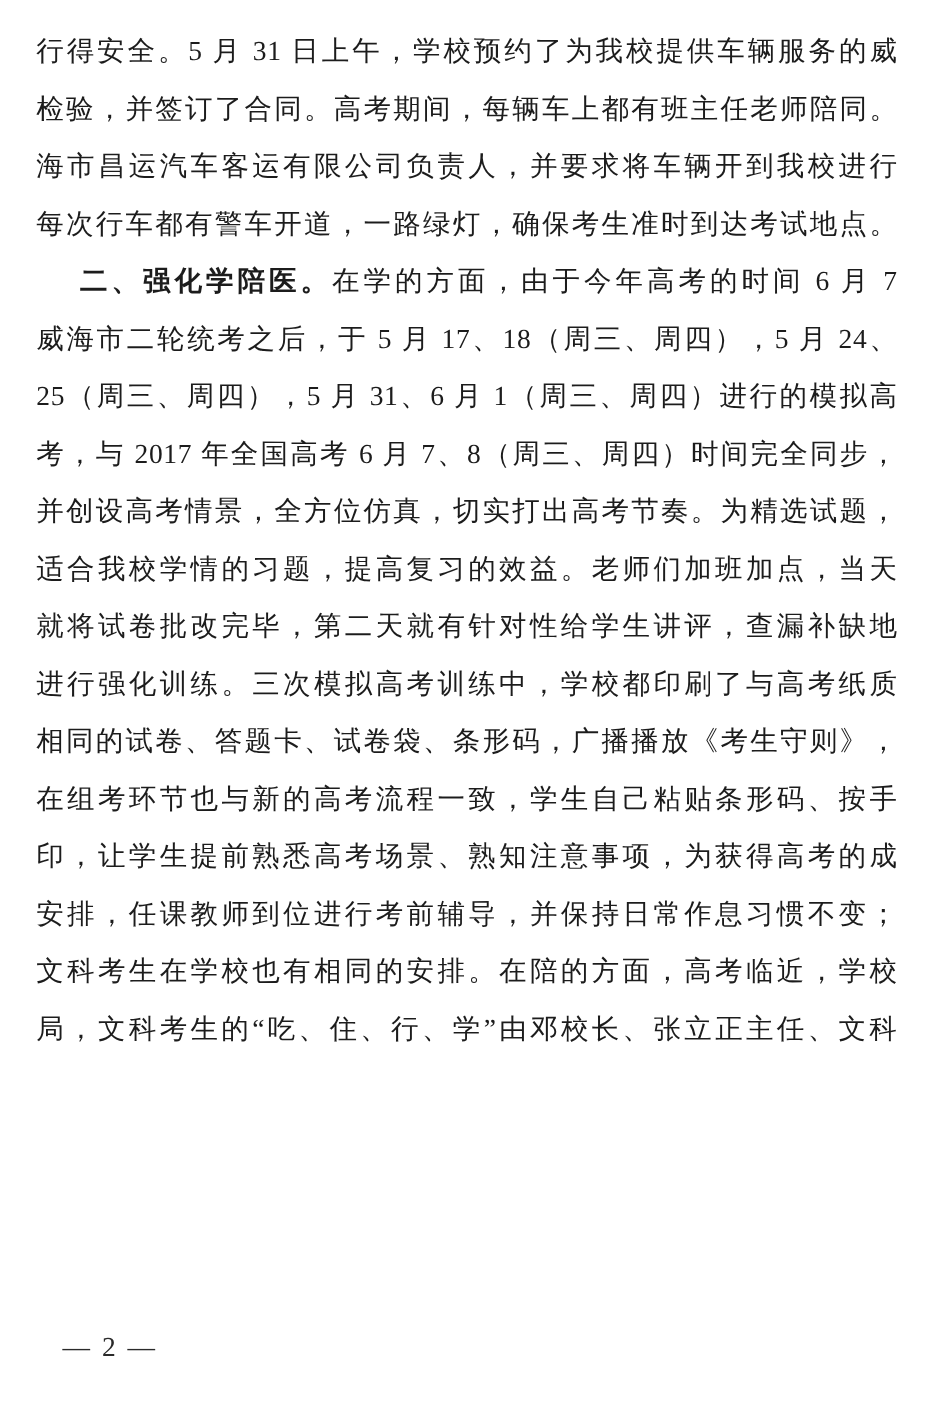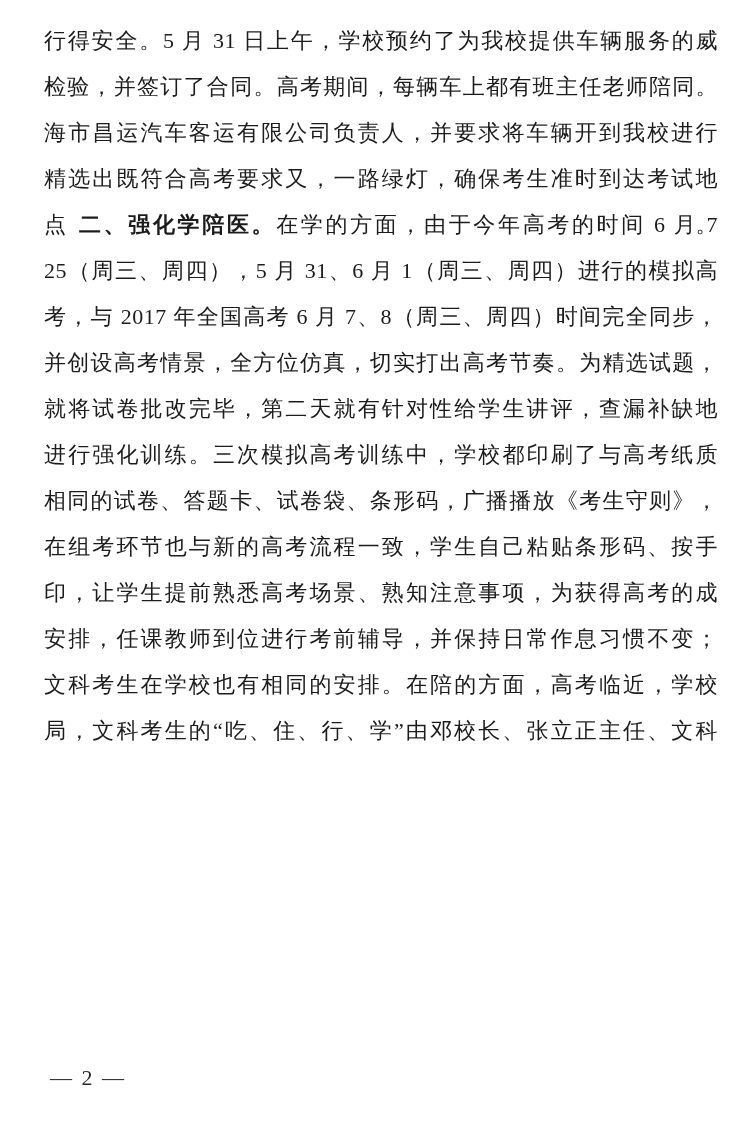--- a/index.html
+++ b/index.html
@@ -15,21 +15,21 @@
   .page {
     position: relative;
     width: 750px;
     height: 1135px;
     background: #ffffff;
     font-family: "Liberation Serif", "DejaVu Serif", serif;
     color: #1c1c1c;
   }
   .content {
     position: absolute;
-    left: 44px;
+    left: 29px;
     right: 32px;
     top: 18px;
   }
   .line {
     height: 46px;
     line-height: 46px;
     font-size: 22px;
     text-align: justify;
     text-align-last: justify;
     white-space: normal;
@@ -56,25 +56,27 @@
   }
 </style>
 </head>
 <body>
 
 <div class="page" style="background: rgb(255, 255, 255); color: rgb(28, 28, 28);">
   <div class="content">
       <div class="line"><span class="seg">行得安全。5 月 31 日上午，学校预约了为我校提供车辆服务的威</span></div>
       <div class="line"><span class="seg">检验，并签订了合同。高考期间，每辆车上都有班主任老师陪同。</span></div>
       <div class="line"><span class="seg">海市昌运汽车客运有限公司负责人，并要求将车辆开到我校进行</span></div>
-      <div class="line"><span class="seg">精选出既符合高考要求又，一路绿灯，确保考生准时到达考试地点。</span></div>
+      <div class="line"><span class="seg">每次行车都有警车开道，一路绿灯，确保考生准时到达考试地点。</span></div>
       <div class="line indent"><span class="seg seg-bold">二、强化学陪医。</span><span class="seg">在学的方面，由于今年高考的时间 6 月 7</span></div>
+      <div class="line"><span class="seg">威海市二轮统考之后，于 5 月 17、18（周三、周四），5 月 24、</span></div>
       <div class="line"><span class="seg">25（周三、周四），5 月 31、6 月 1（周三、周四）进行的模拟高</span></div>
       <div class="line"><span class="seg">考，与 2017 年全国高考 6 月 7、8（周三、周四）时间完全同步，</span></div>
       <div class="line"><span class="seg">并创设高考情景，全方位仿真，切实打出高考节奏。为精选试题，</span></div>
+      <div class="line"><span class="seg">适合我校学情的习题，提高复习的效益。老师们加班加点，当天</span></div>
       <div class="line"><span class="seg">就将试卷批改完毕，第二天就有针对性给学生讲评，查漏补缺地</span></div>
       <div class="line"><span class="seg">进行强化训练。三次模拟高考训练中，学校都印刷了与高考纸质</span></div>
       <div class="line"><span class="seg">相同的试卷、答题卡、试卷袋、条形码，广播播放《考生守则》，</span></div>
       <div class="line"><span class="seg">在组考环节也与新的高考流程一致，学生自己粘贴条形码、按手</span></div>
       <div class="line"><span class="seg">印，让学生提前熟悉高考场景、熟知注意事项，为获得高考的成</span></div>
       <div class="line"><span class="seg">安排，任课教师到位进行考前辅导，并保持日常作息习惯不变；</span></div>
       <div class="line"><span class="seg">文科考生在学校也有相同的安排。在陪的方面，高考临近，学校</span></div>
       <div class="line"><span class="seg">局，文科考生的“吃、住、行、学”由邓校长、张立正主任、文科</span></div>
     </div>
   <div class="footer">— 2 —</div>

